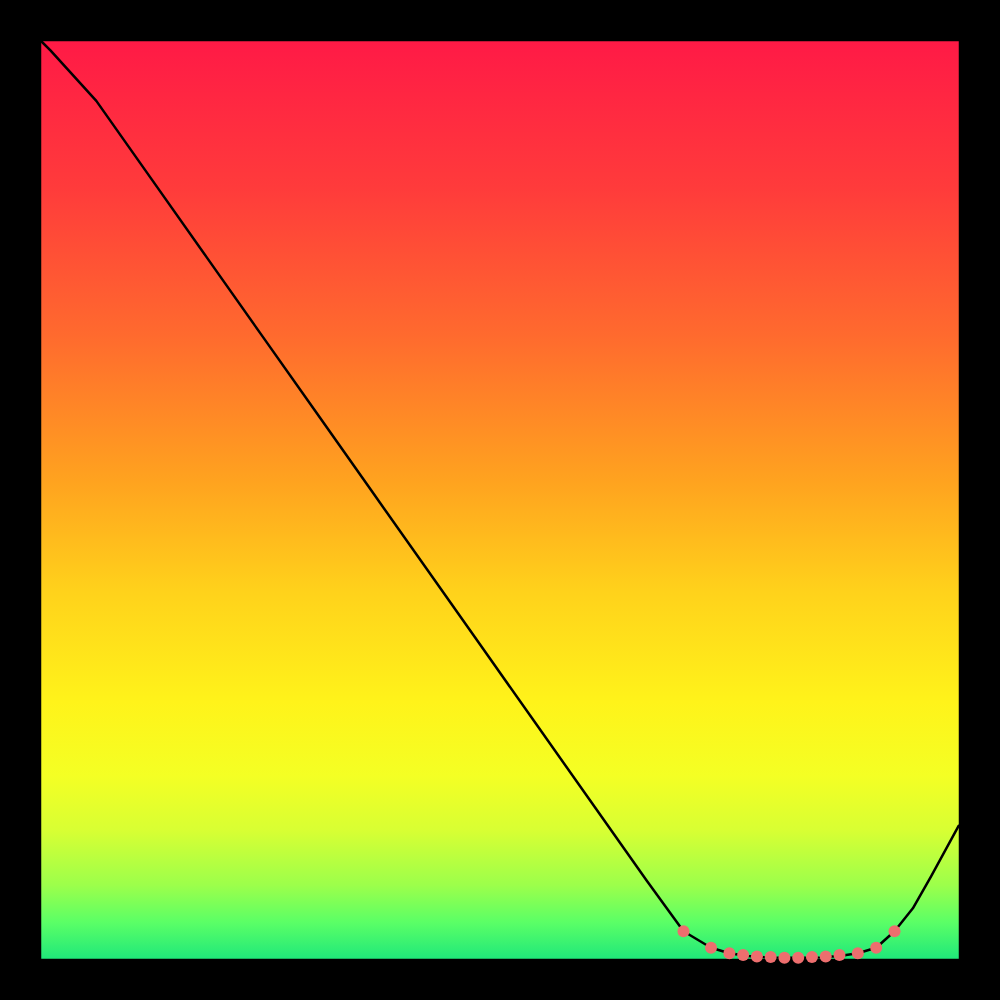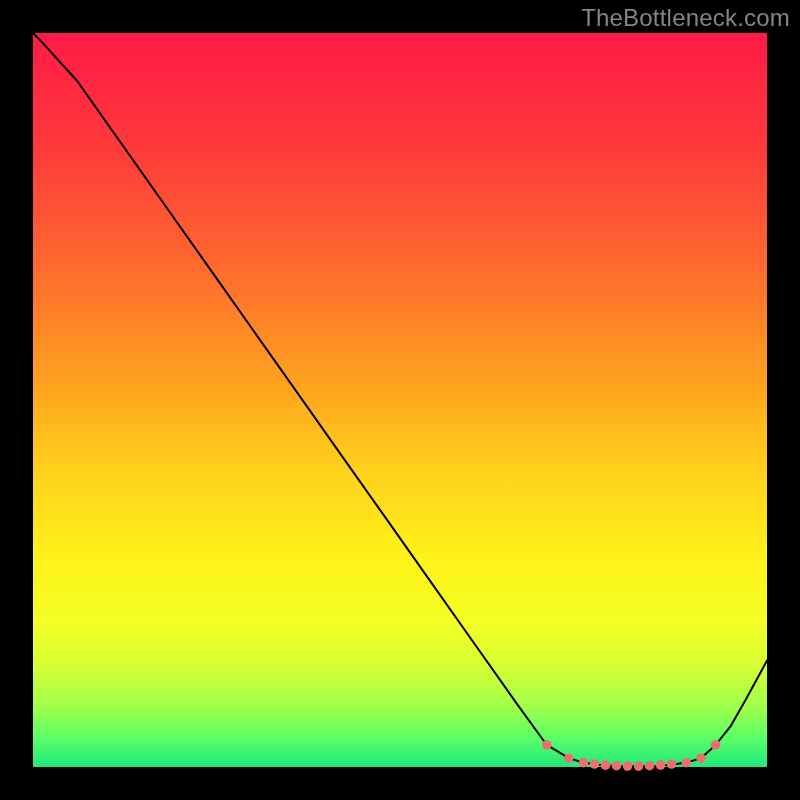--- a/index.html
+++ b/index.html
@@ -67,14 +67,13 @@
         <circle cx="627.54" cy="766.12" r="4.8" fill="#ed6e6e"></circle>
         <circle cx="638.55" cy="766.12" r="4.8" fill="#ed6e6e"></circle>
         <circle cx="649.56" cy="765.68" r="4.8" fill="#ed6e6e"></circle>
         <circle cx="660.57" cy="765.17" r="4.8" fill="#ed6e6e"></circle>
         <circle cx="671.58" cy="764.06" r="4.8" fill="#ed6e6e"></circle>
         <circle cx="686.26" cy="762.60" r="4.8" fill="#ed6e6e"></circle>
         <circle cx="700.94" cy="758.19" r="4.8" fill="#ed6e6e"></circle>
         <circle cx="715.62" cy="744.98" r="4.8" fill="#ed6e6e"></circle>
       </g>
   </svg>
-  <div class="watermark">TheBottleneck.com</div>
 </div>
 
 </body></html>

